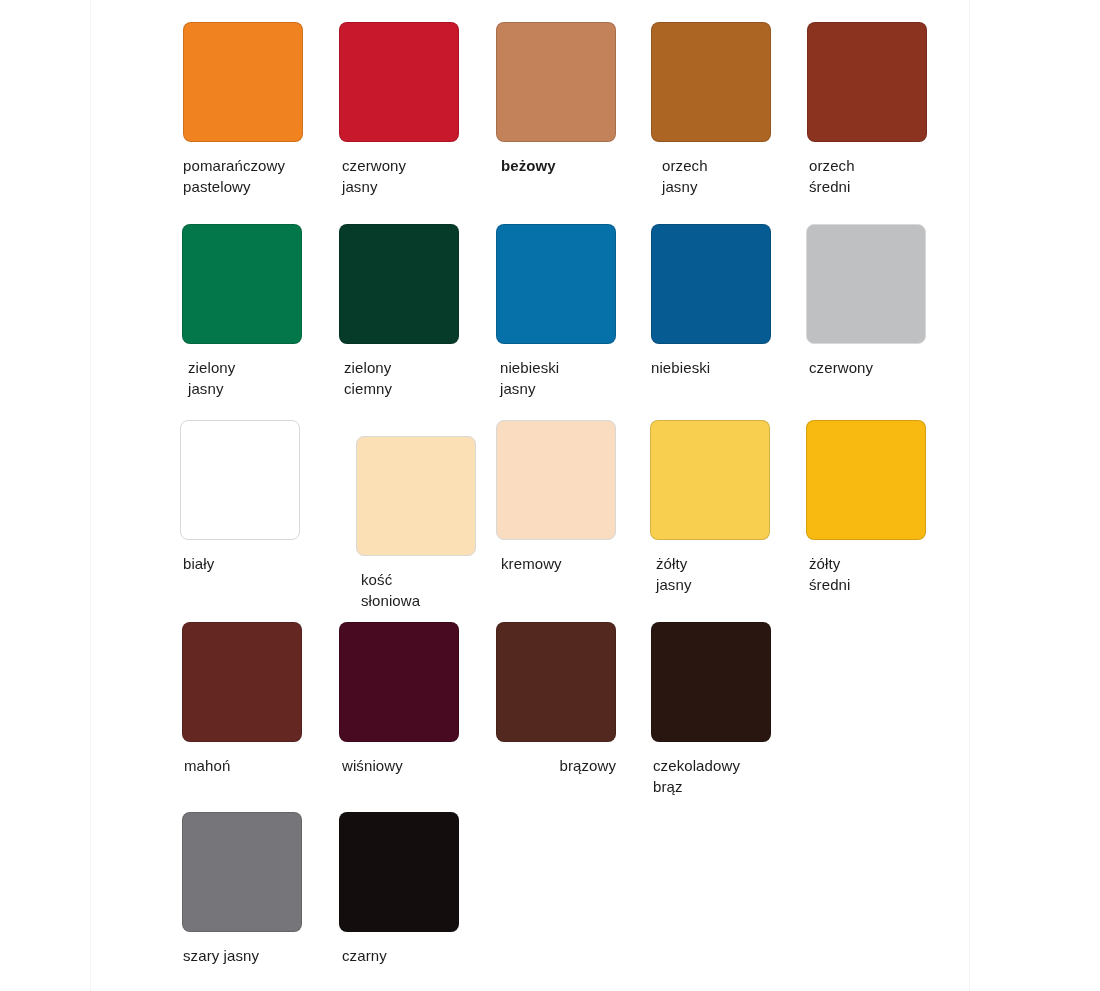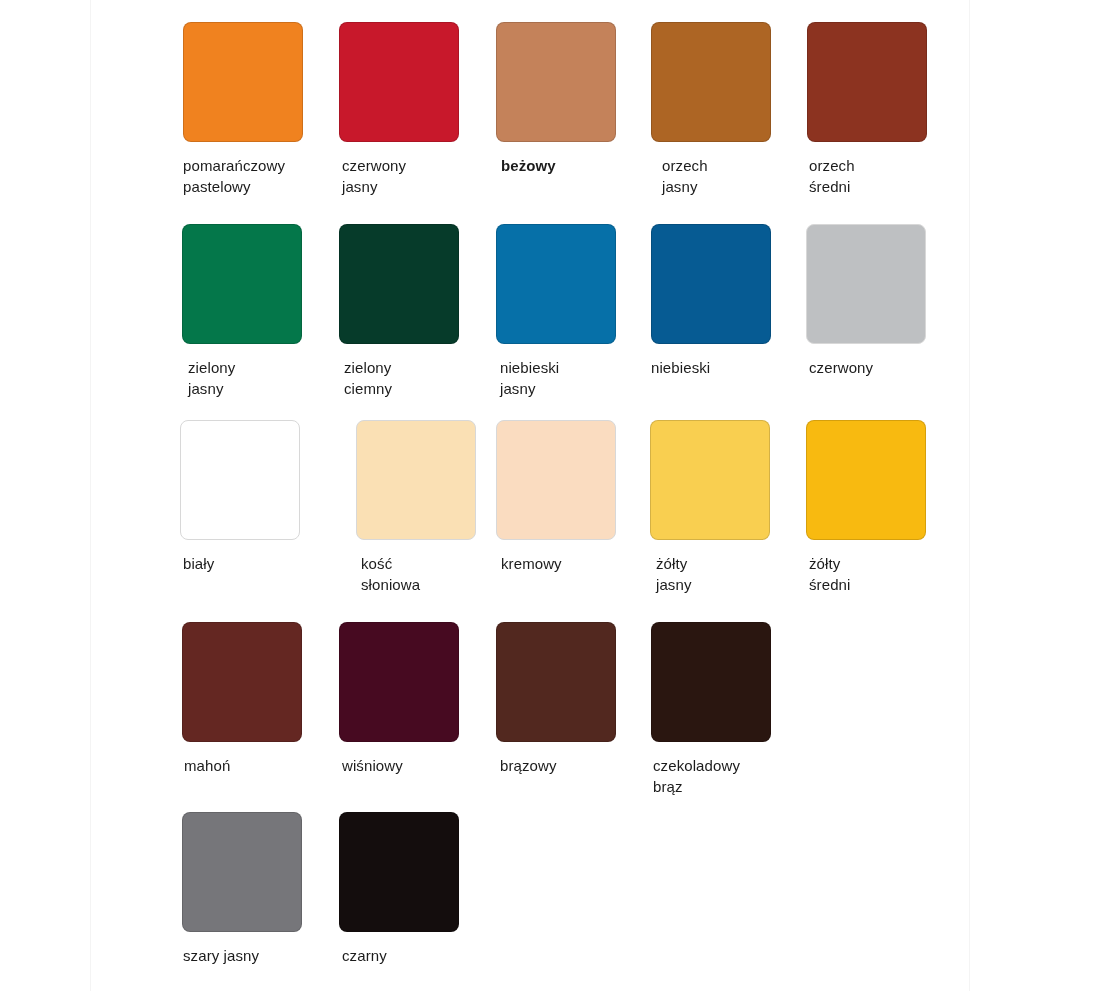--- a/index.html
+++ b/index.html
@@ -110,21 +110,21 @@
       <div class="swatch-label" style="margin-left: 0px;">niebieski</div>
     </div>
     <div class="swatch-cell" style="left: 806px; top: 224px;">
       <div class="swatch-chip light-edge" style="background: rgb(190, 192, 194);"></div>
       <div class="swatch-label" style="margin-left: 3px;">czerwony</div>
     </div>
     <div class="swatch-cell" style="left: 180px; top: 420px;">
       <div class="swatch-chip light-edge" style="background: rgb(255, 255, 255);"></div>
       <div class="swatch-label" style="margin-left: 3px;">biały</div>
     </div>
-    <div class="swatch-cell" style="left: 339px; top: 420px; padding-left: 17px;">
+    <div class="swatch-cell" style="left: 339px; top: 436px; padding-left: 17px;">
       <div class="swatch-chip light-edge" style="background: rgb(250, 224, 180);"></div>
       <div class="swatch-label" style="margin-left: 5px;">kość
 słoniowa</div>
     </div>
     <div class="swatch-cell" style="left: 496px; top: 420px;">
       <div class="swatch-chip light-edge" style="background: rgb(250, 220, 192);"></div>
       <div class="swatch-label" style="margin-left: 5px;">kremowy</div>
     </div>
     <div class="swatch-cell" style="left: 650px; top: 420px;">
       <div class="swatch-chip" style="background: rgb(249, 207, 80);"></div>
@@ -137,21 +137,21 @@
 średni</div>
     </div>
     <div class="swatch-cell" style="left: 182px; top: 622px;">
       <div class="swatch-chip" style="background: rgb(100, 39, 34);"></div>
       <div class="swatch-label" style="margin-left: 2px;">mahoń</div>
     </div>
     <div class="swatch-cell" style="left: 339px; top: 622px;">
       <div class="swatch-chip" style="background: rgb(71, 10, 33);"></div>
       <div class="swatch-label" style="margin-left: 3px;">wiśniowy</div>
     </div>
-    <div class="swatch-cell" style="left: 496px; top: 622px;">
+    <div class="swatch-cell" style="left: 496px; top: 622px; text-align: right;">
       <div class="swatch-chip" style="background: rgb(82, 40, 31);"></div>
       <div class="swatch-label" style="margin-left: 4px;">brązowy</div>
     </div>
     <div class="swatch-cell" style="left: 651px; top: 622px;">
       <div class="swatch-chip" style="background: rgb(42, 22, 16);"></div>
       <div class="swatch-label" style="margin-left: 2px;">czekoladowy
 brąz</div>
     </div>
     <div class="swatch-cell" style="left: 182px; top: 812px;">
       <div class="swatch-chip" style="background: rgb(118, 118, 122);"></div>

